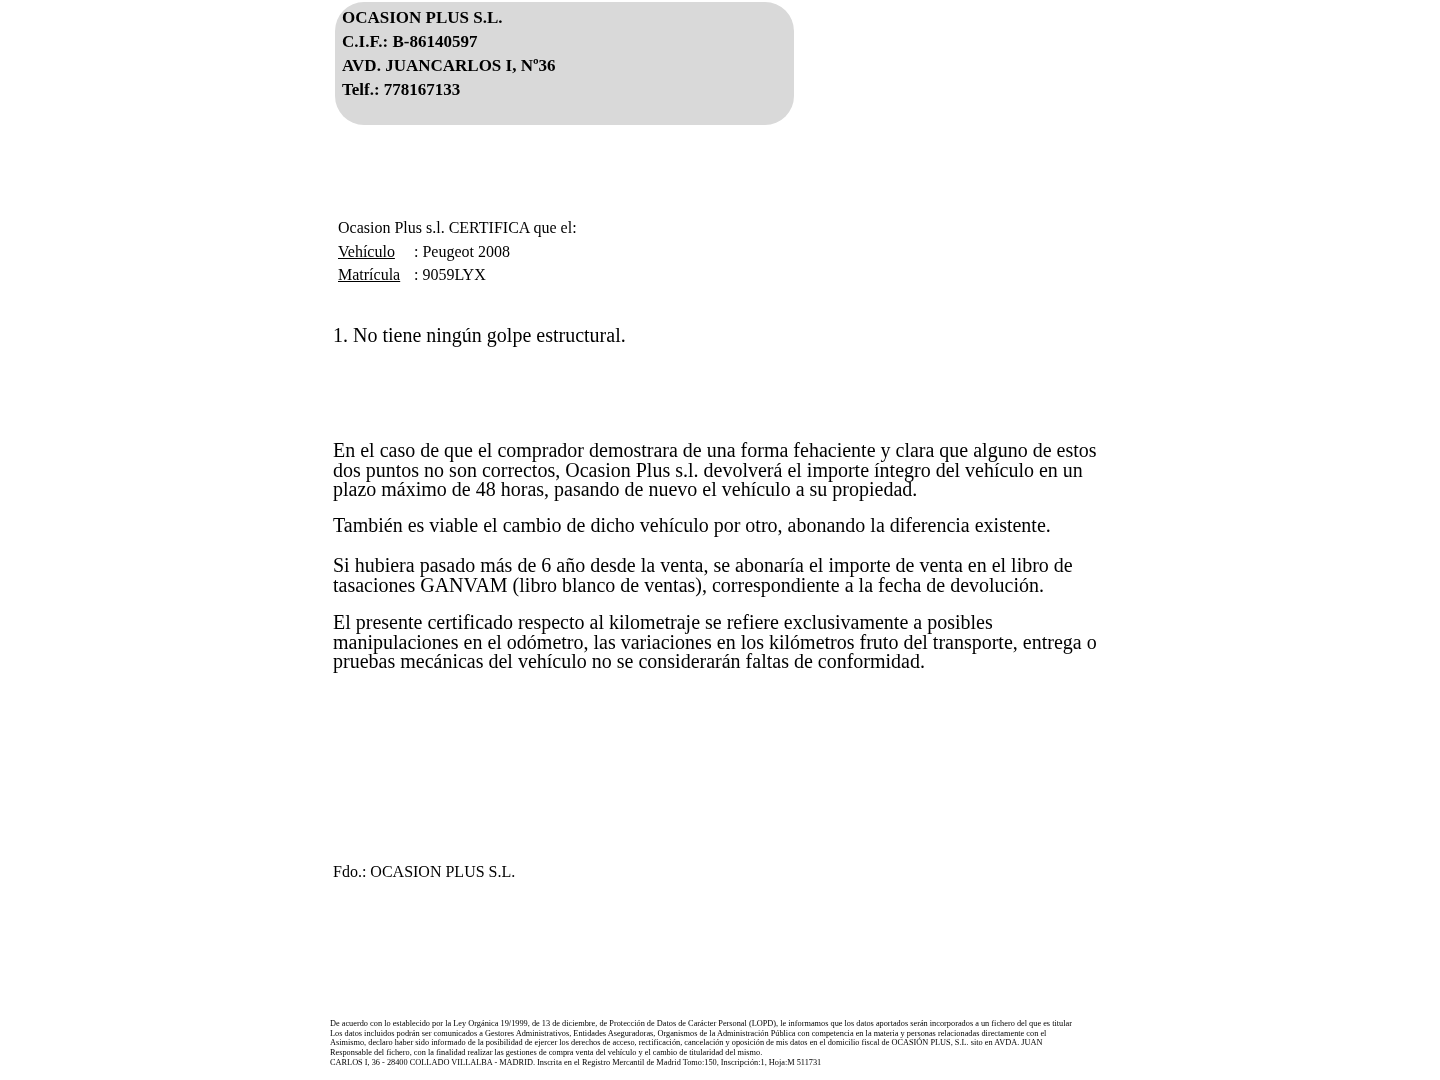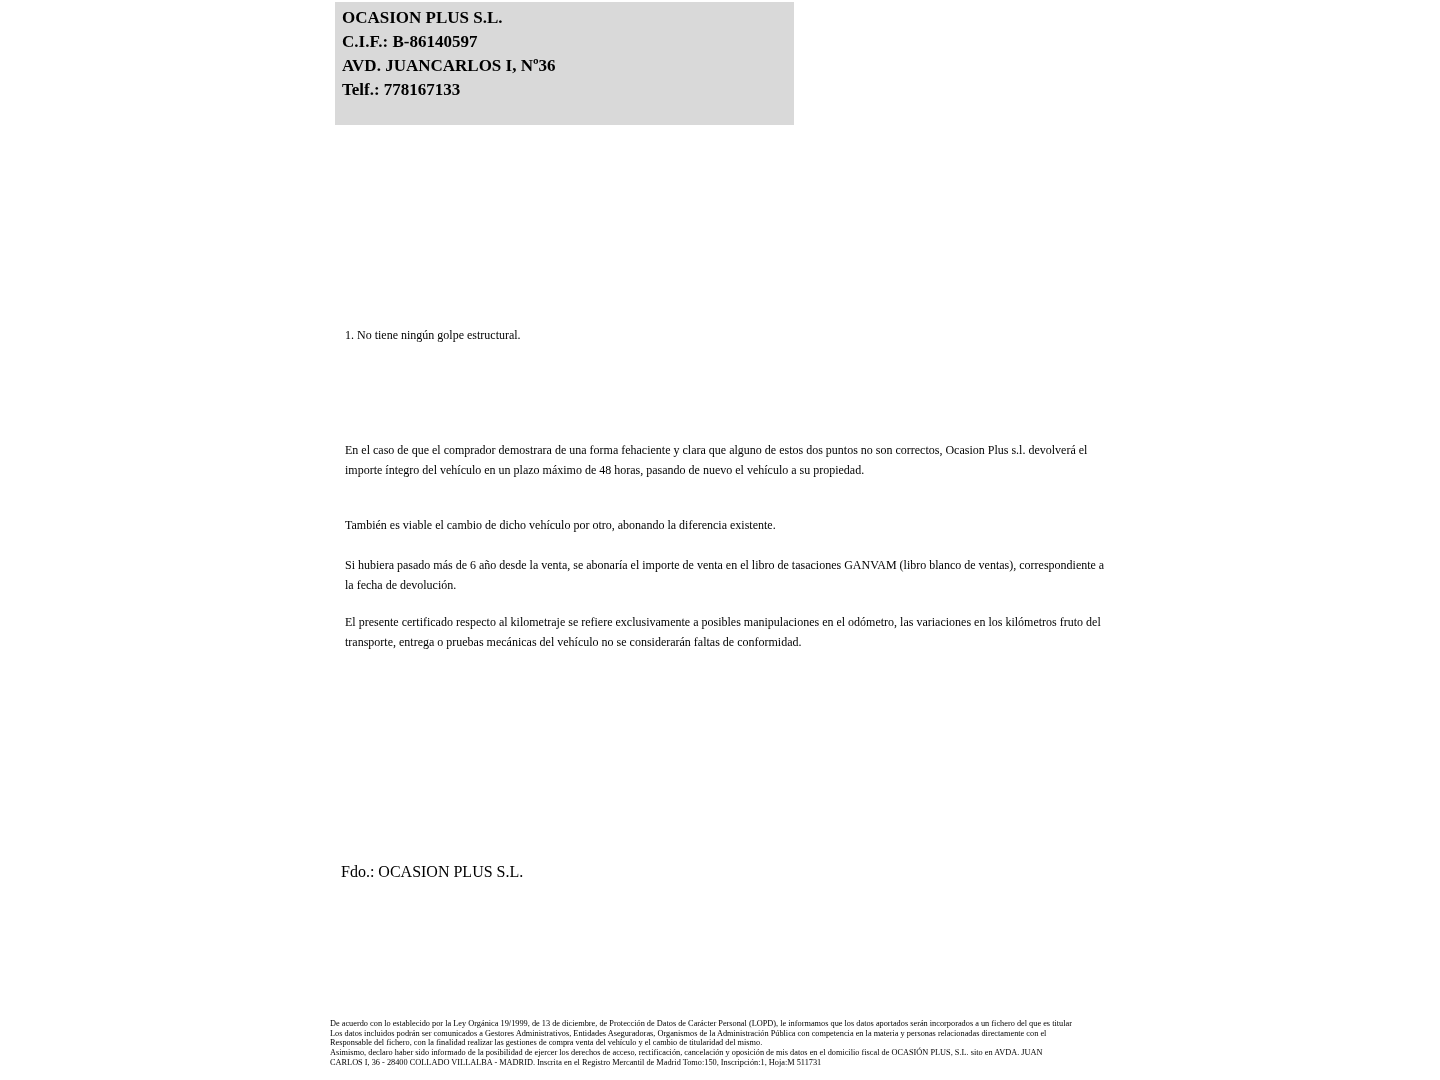--- a/index.html
+++ b/index.html
@@ -21,20 +21,21 @@
     left: 335px;
     top: 2px;
     width: 459px;
     height: 123px;
     background: #d9d9d9;
     box-sizing: border-box;
     padding: 4px 0 0 7px;
     font-weight: bold;
     font-size: 17px;
     line-height: 24px;
+    border-radius: 29px;
   }
   .date-line {
     position: absolute;
     left: 681px;
     top: 171px;
     font-size: 16px;
     white-space: nowrap;
   }
   .certify {
     position: absolute;
@@ -45,32 +46,31 @@
   }
   .lbl {
     display: inline-block;
     width: 76px;
   }
   .u {
     text-decoration: underline;
   }
   .body-block {
     position: absolute;
-    left: 345px;
+    left: 333px;
     width: 766px;
     margin: 0;
-    font-size: 12px;
+    font-size: 20px;
     line-height: 19.7px;
   }
   .signature {
     position: absolute;
     left: 333px;
     top: 863px;
     font-size: 16px;
-    margin-left: 8px;
   }
   .fineprint {
     position: absolute;
     left: 330px;
     top: 1019px;
     font-size: 8.3px;
     line-height: 9.7px;
     white-space: nowrap;
   }
 </style>
@@ -80,31 +80,36 @@
 <div class="page">
 
   <div class="company-box">
     <div>OCASION PLUS S.L.</div>
     <div>C.I.F.: B-86140597</div>
     <div>AVD. JUANCARLOS I, Nº36</div>
     <div>Telf.: 778167133</div>
   </div>
 
 
+  <div class="certify">
+    <div>Ocasion Plus s.l. CERTIFICA que el:</div>
+    <div><span class="lbl"><span class="u">Vehículo</span></span><span>: Peugeot 2008</span></div>
+    <div><span class="lbl"><span class="u">Matrícula</span></span><span>: 9059LYX</span></div>
+  </div>
 
   <p class="body-block" style="top:326px">1. No tiene ningún golpe estructural.</p>
 
   <p class="body-block" style="top:441px">En el caso de que el comprador demostrara de una forma fehaciente y clara que alguno de estos dos puntos no son correctos, Ocasion Plus s.l. devolverá el importe íntegro del vehículo en un plazo máximo de 48 horas, pasando de nuevo el vehículo a su propiedad.</p>
   <p class="body-block" style="top:516px">También es viable el cambio de dicho vehículo por otro, abonando la diferencia existente.</p>
   <p class="body-block" style="top:556px">Si hubiera pasado más de 6 año desde la venta, se abonaría el importe de venta en el libro de tasaciones GANVAM (libro blanco de ventas), correspondiente a la fecha de devolución.</p>
   <p class="body-block" style="top:613px">El presente certificado respecto al kilometraje se refiere exclusivamente a posibles manipulaciones en el odómetro, las variaciones en los kilómetros fruto del transporte, entrega o pruebas mecánicas del vehículo no se considerarán faltas de conformidad.</p>
 
   <div class="signature">Fdo.: OCASION PLUS S.L.</div>
 
   <div class="fineprint">
     <div>De acuerdo con lo establecido por la Ley Orgánica 19/1999, de 13 de diciembre, de Protección de Datos de Carácter Personal (LOPD), le informamos que los datos aportados serán incorporados a un fichero del que es titular</div>
     <div>Los datos incluidos podrán ser comunicados a Gestores Administrativos, Entidades Aseguradoras, Organismos de la Administración Pública con competencia en la materia y personas relacionadas directamente con el</div>
+    <div>Asimismo, declaro haber sido informado de la posibilidad de ejercer los derechos de acceso, rectificación, cancelación y oposición de mis datos en el domicilio fiscal de OCASIÓN PLUS, S.L. sito en AVDA. JUAN</div>
     <div>Responsable del fichero, con la finalidad realizar las gestiones de compra venta del vehículo y el cambio de titularidad del mismo.</div>
-    <div>Asimismo, declaro haber sido informado de la posibilidad de ejercer los derechos de acceso, rectificación, cancelación y oposición de mis datos en el domicilio fiscal de OCASIÓN PLUS, S.L. sito en AVDA. JUAN</div>
     <div>CARLOS I, 36 - 28400 COLLADO VILLALBA - MADRID. Inscrita en el Registro Mercantil de Madrid Tomo:150, Inscripción:1, Hoja:M 511731</div>
   </div>
 
 </div>
 
 </body></html>

